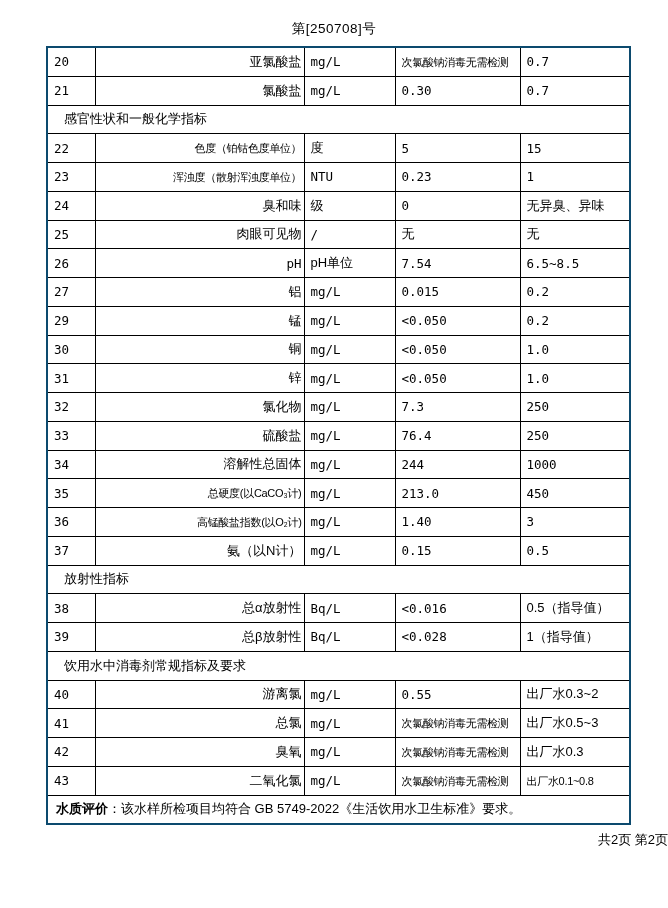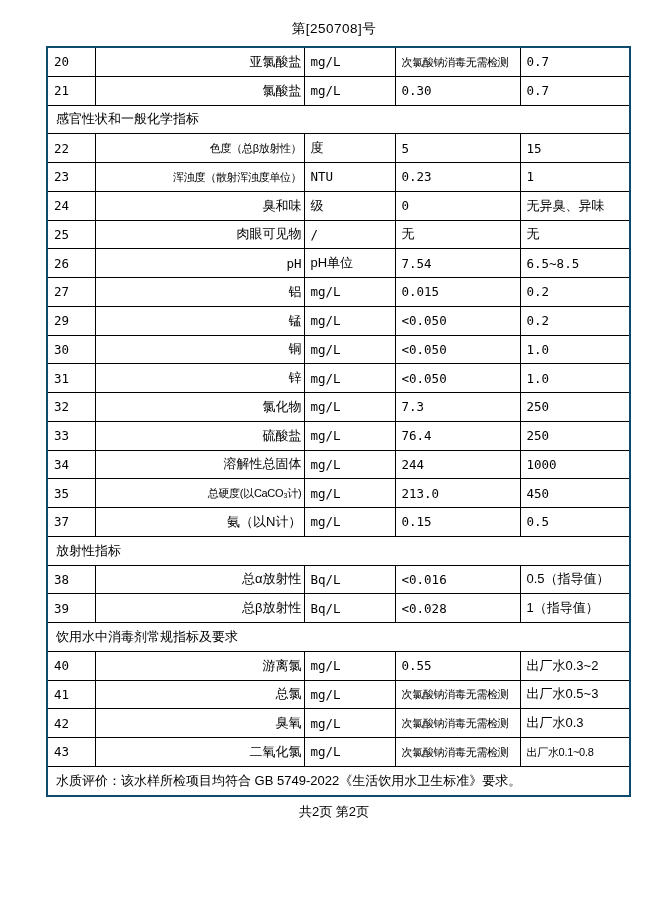--- a/index.html
+++ b/index.html
@@ -36,39 +36,39 @@
     font-size: 13px;
     padding: 0 2px 0 6px;
     vertical-align: middle;
     overflow: hidden;
     white-space: nowrap;
   }
   td.col-no   { padding-left: 7px; }
   td.col-name { padding-left: 11px; text-align: right; }
   td.col-unit, td.col-value, td.col-limit { padding-left: 6px; }
   tr.section-row td {
-    padding-left: 8px;
+    padding-left: 16px;
     font-size: 13px;
   }
   td .mono {
     font-family: "DejaVu Sans Mono", monospace;
     font-size: 12.5px;
   }
   td .condensed {
     font-size: 11px;
     letter-spacing: -0.3px;
   }
   tr.eval-row td {
     padding-left: 8px;
     font-size: 13px;
   }
-  tr.eval-row .eval-label { font-weight: normal; }
+  tr.eval-row .eval-label { font-weight: bold; }
   .doc-footer {
     margin-top: 6px;
-    text-align: center;
+    text-align: right;
     font-size: 13px;
   }
 </style>
 </head>
 <body>
 
 <div class="page">
   <div class="doc-title">第[250708]号</div>
 
   <table class="report-table">
@@ -92,21 +92,21 @@
           <td class="col-name"><span>氯酸盐</span></td>
           <td class="col-unit"><span class="mono">mg/L</span></td>
           <td class="col-value"><span class="mono">0.30</span></td>
           <td class="col-limit"><span class="mono">0.7</span></td>
         </tr>
         <tr class="section-row">
           <td colspan="5">感官性状和一般化学指标</td>
         </tr>
         <tr>
           <td class="col-no"><span class="mono">22</span></td>
-          <td class="col-name"><span class="condensed">色度（总β放射性）</span></td>
+          <td class="col-name"><span class="condensed">色度（铂钴色度单位）</span></td>
           <td class="col-unit"><span>度</span></td>
           <td class="col-value"><span class="mono">5</span></td>
           <td class="col-limit"><span class="mono">15</span></td>
         </tr>
         <tr>
           <td class="col-no"><span class="mono">23</span></td>
           <td class="col-name"><span class="condensed">浑浊度（散射浑浊度单位）</span></td>
           <td class="col-unit"><span class="mono">NTU</span></td>
           <td class="col-value"><span class="mono">0.23</span></td>
           <td class="col-limit"><span class="mono">1</span></td>
@@ -182,20 +182,27 @@
           <td class="col-limit"><span class="mono">1000</span></td>
         </tr>
         <tr>
           <td class="col-no"><span class="mono">35</span></td>
           <td class="col-name"><span class="condensed">总硬度(以CaCO₃计)</span></td>
           <td class="col-unit"><span class="mono">mg/L</span></td>
           <td class="col-value"><span class="mono">213.0</span></td>
           <td class="col-limit"><span class="mono">450</span></td>
         </tr>
         <tr>
+          <td class="col-no"><span class="mono">36</span></td>
+          <td class="col-name"><span class="condensed">高锰酸盐指数(以O₂计)</span></td>
+          <td class="col-unit"><span class="mono">mg/L</span></td>
+          <td class="col-value"><span class="mono">1.40</span></td>
+          <td class="col-limit"><span class="mono">3</span></td>
+        </tr>
+        <tr>
           <td class="col-no"><span class="mono">37</span></td>
           <td class="col-name"><span>氨（以N计）</span></td>
           <td class="col-unit"><span class="mono">mg/L</span></td>
           <td class="col-value"><span class="mono">0.15</span></td>
           <td class="col-limit"><span class="mono">0.5</span></td>
         </tr>
         <tr class="section-row">
           <td colspan="5">放射性指标</td>
         </tr>
         <tr>

